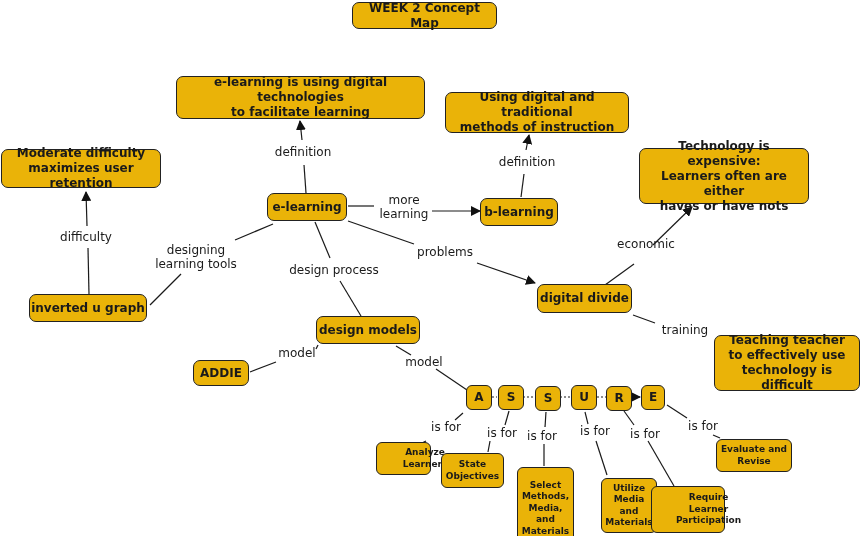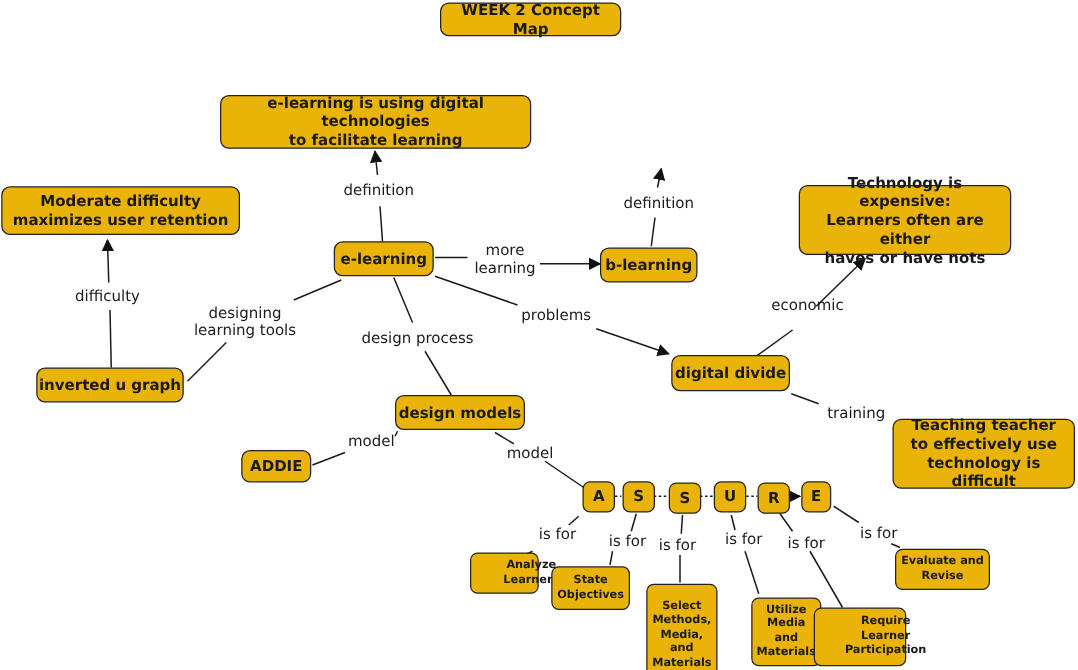--- a/index.html
+++ b/index.html
@@ -77,21 +77,23 @@
       <line x1="624" y1="411" x2="634" y2="425"></line>
       <line x1="648" y1="441" x2="674" y2="486"></line>
       <line x1="667" y1="405" x2="687" y2="418"></line>
       <line x1="713" y1="435" x2="720" y2="438"></line>
     </g>
   </svg>
 
   <div class="node" style="left:352px;top:2px;width:145px;height:27px;">WEEK 2 Concept Map</div>
   <div class="node" style="left:176px;top:76px;width:249px;height:43px;">e-learning is using digital technologies
 to facilitate learning</div>
-  <div class="node" style="left:1px;top:149px;width:191px;height:39px;">Moderate difficulty
+  <div class="node" style="left:445px;top:92px;width:184px;height:41px;">Using digital and traditional
+methods of instruction</div>
+  <div class="node" style="left:1px;top:149px;width:160px;height:39px;">Moderate difficulty
 maximizes user retention</div>
   <div class="node" style="left:267px;top:193px;width:80px;height:28px;">e-learning</div>
   <div class="node" style="left:480px;top:198px;width:78px;height:28px;">b-learning</div>
   <div class="node" style="left:639px;top:148px;width:170px;height:56px;">Technology is expensive:
 Learners often are either
 haves or have nots</div>
   <div class="node" style="left:29px;top:294px;width:118px;height:28px;">inverted u graph</div>
   <div class="node" style="left:537px;top:284px;width:95px;height:29px;">digital divide</div>
   <div class="node" style="left:316px;top:316px;width:104px;height:28px;">design models</div>
   <div class="node" style="left:714px;top:335px;width:146px;height:56px;">Teaching teacher

